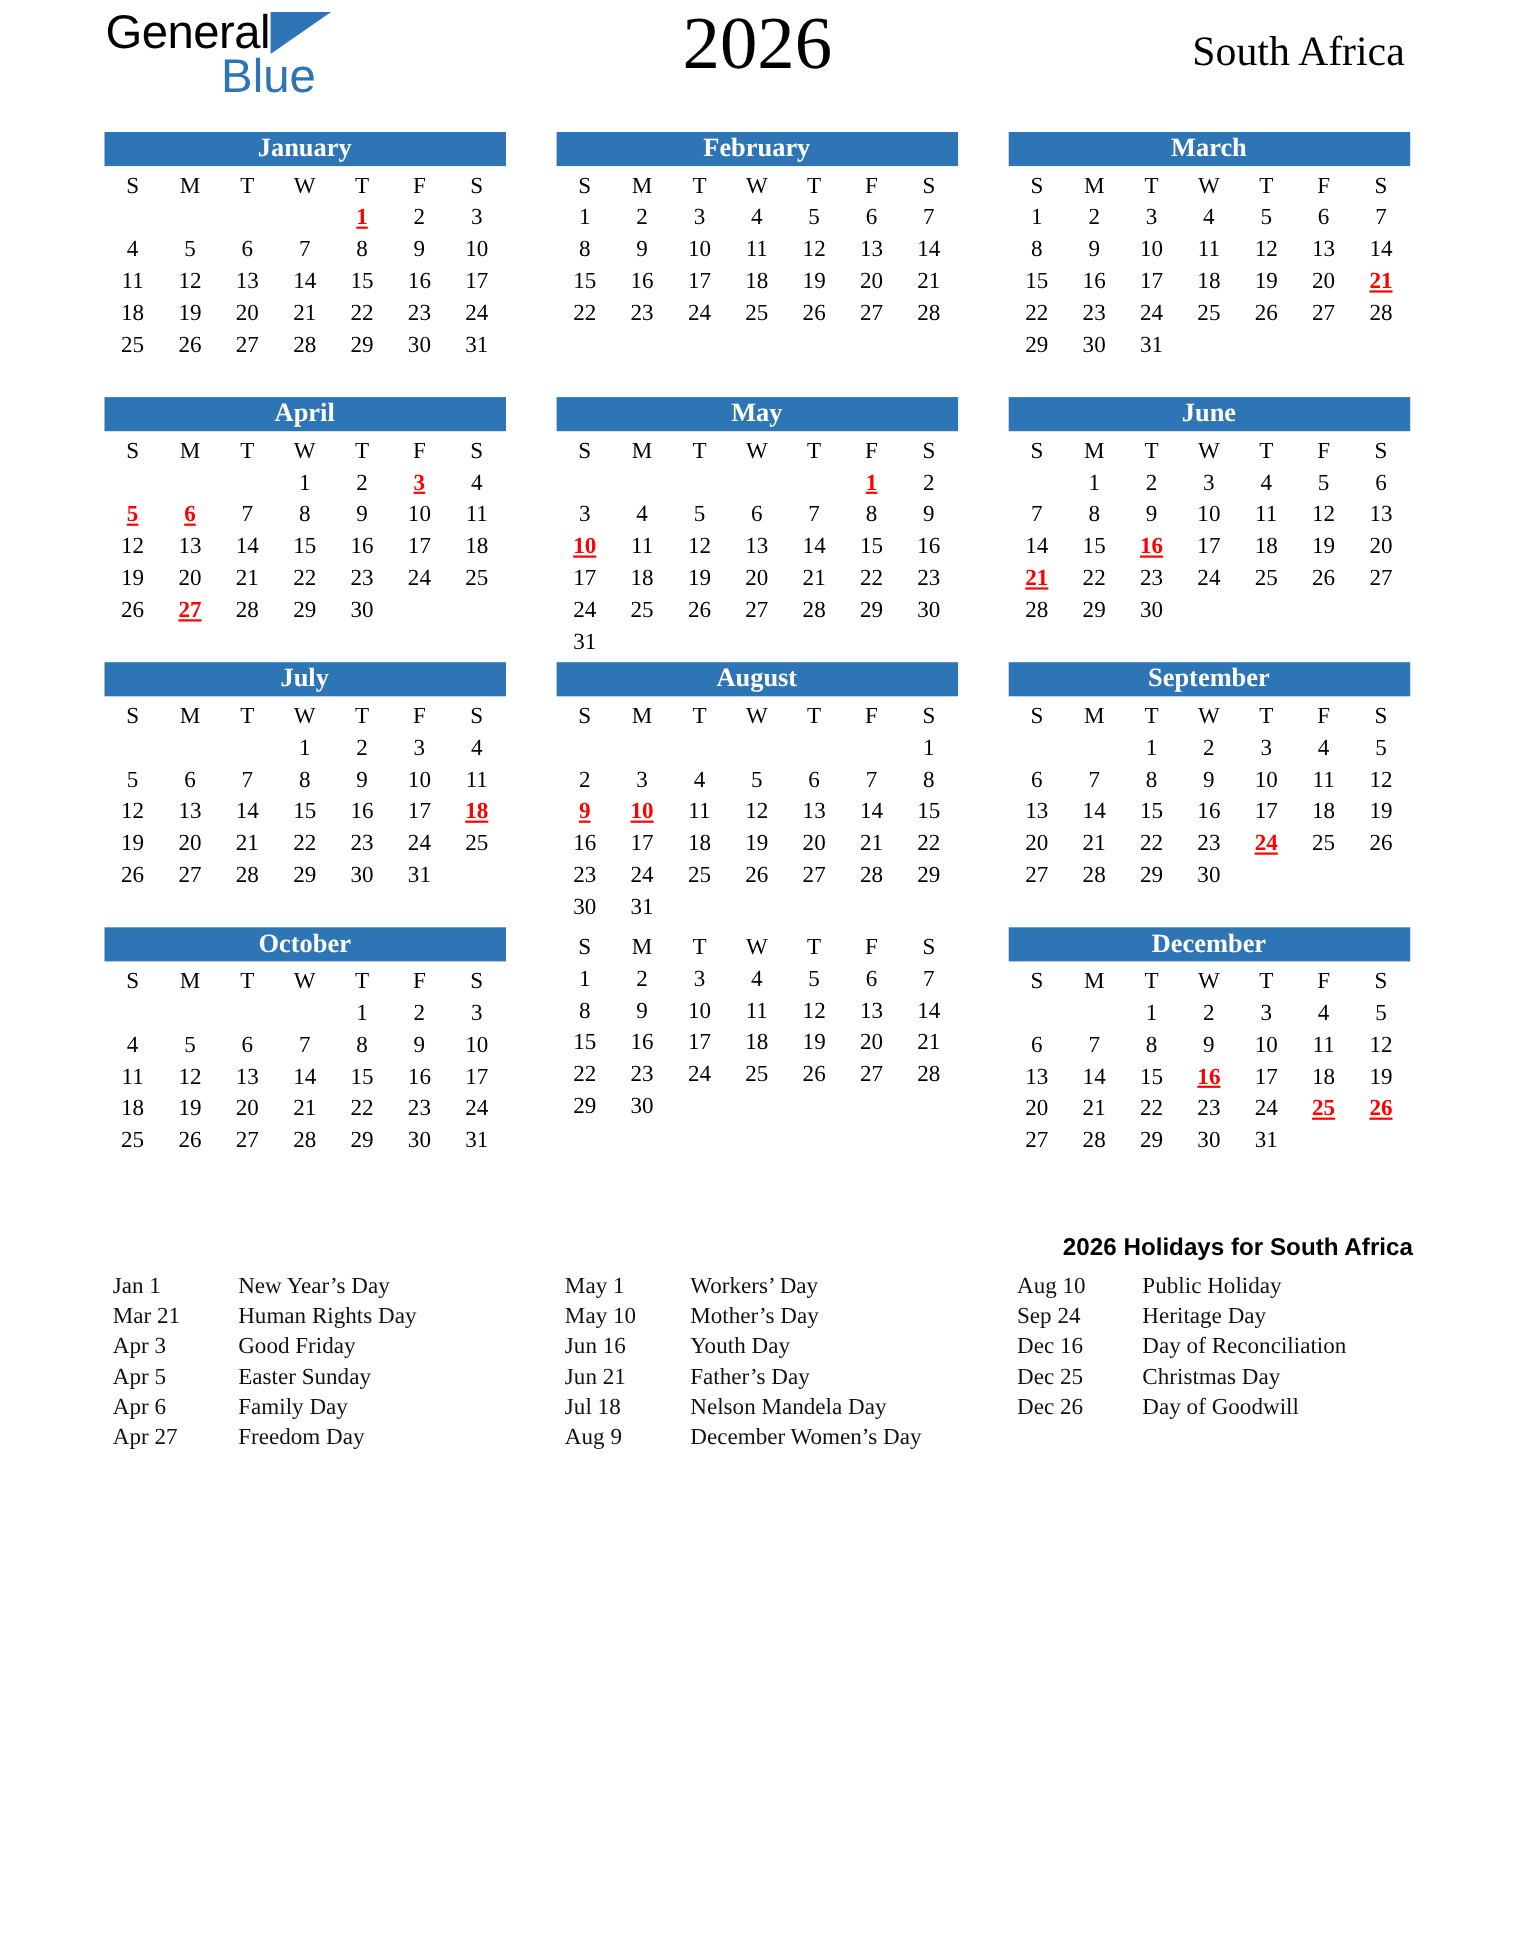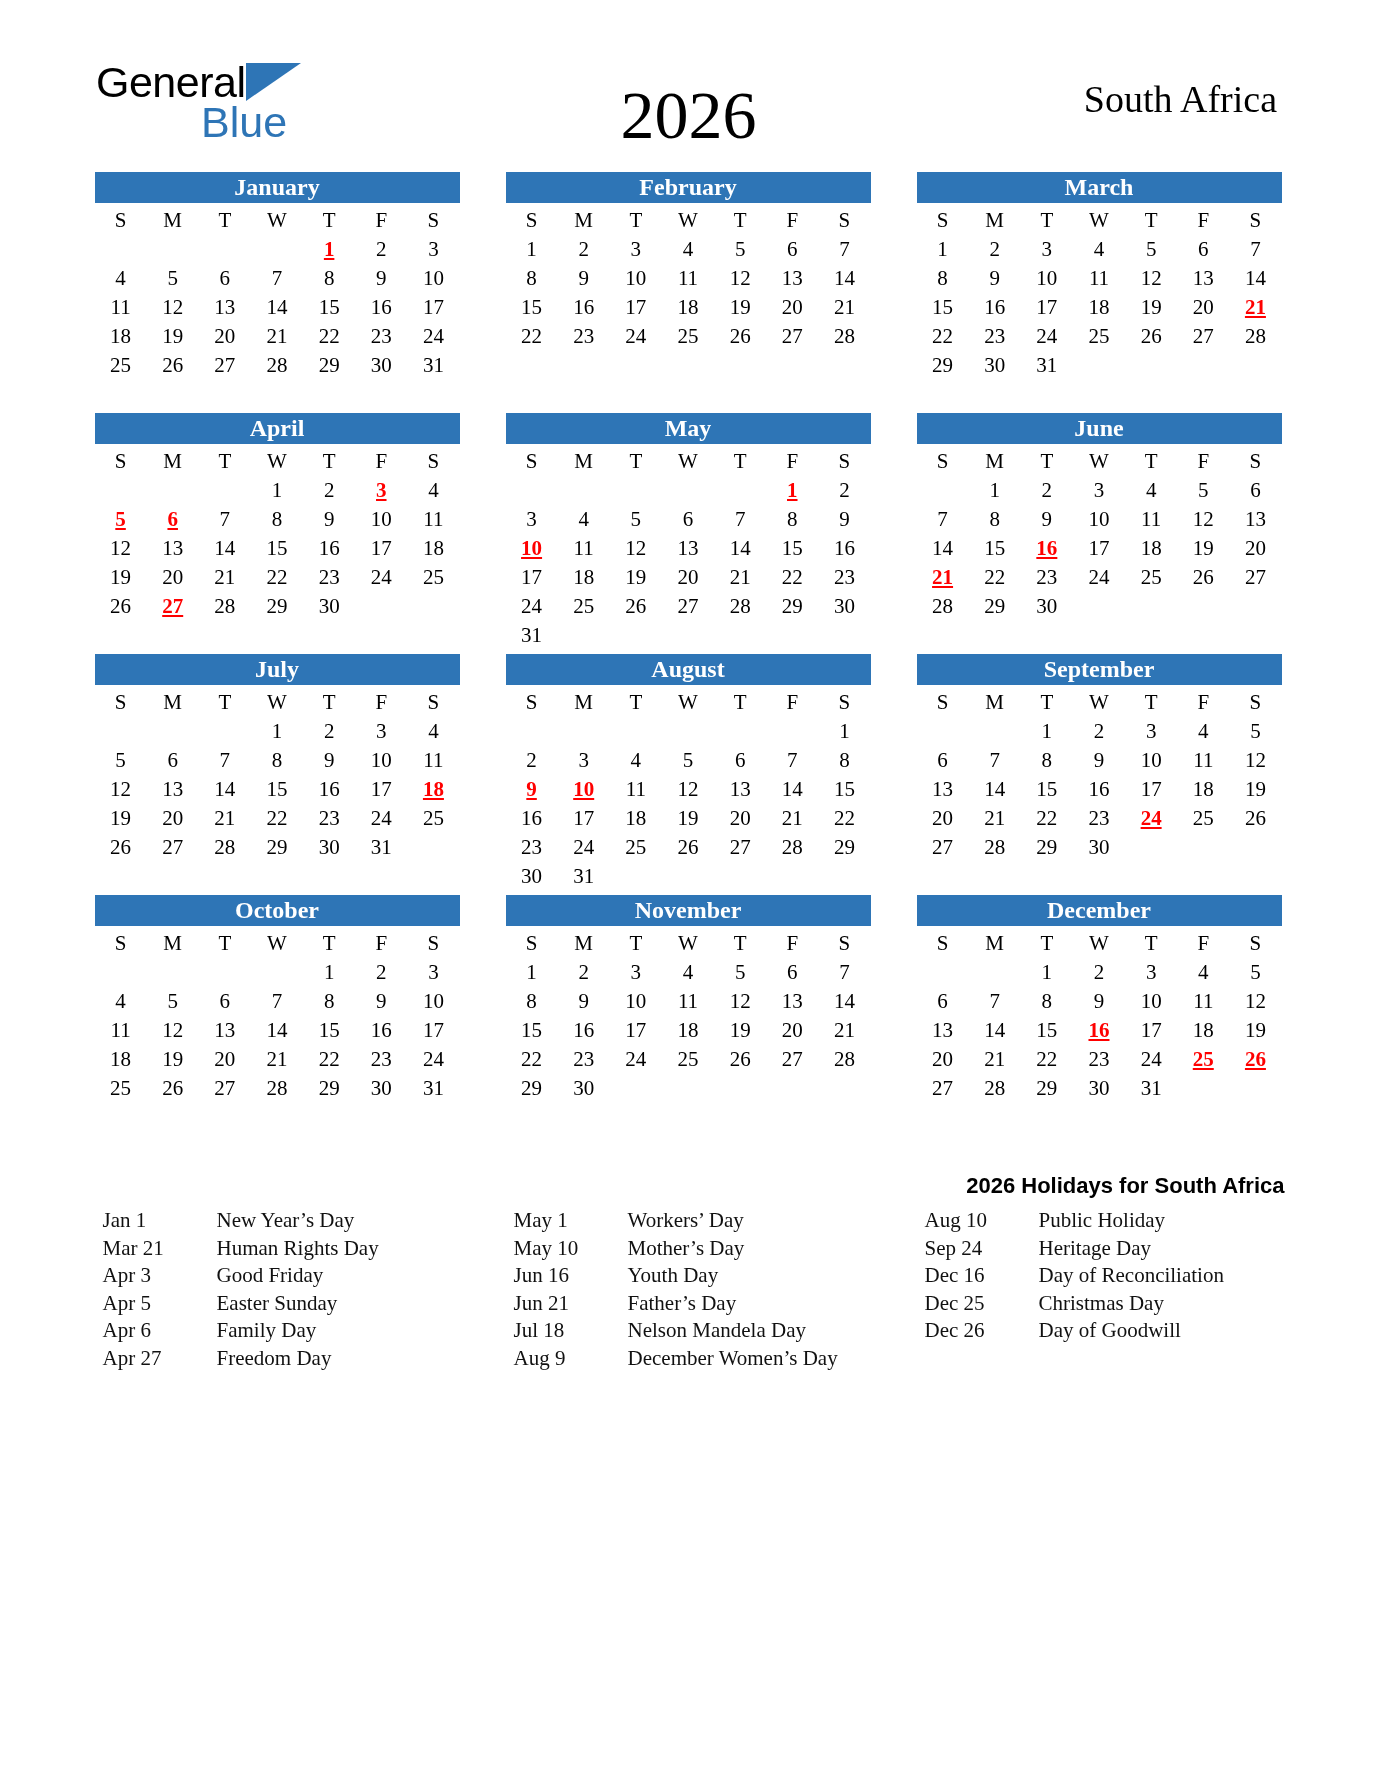--- a/index.html
+++ b/index.html
@@ -20,21 +20,20 @@
     height: 1782px;
     position: relative;
     box-sizing: border-box;
     padding: 0;
   }
 
   
   .header {
     position: relative;
     height: 120px;
-    margin-top: 52px;
     text-decoration: underline;
   }
   .logo {
     position: absolute;
     left: 96px;
     top: 8px;
     width: 230px;
     height: 90px;
   }
   .logo-row1 {
@@ -60,21 +59,21 @@
     font-size: 43px;
     line-height: 44px;
     color: #2E75B6;
     margin-top: -4px;
     margin-left: 105px;
   }
   .year-title {
     position: absolute;
     left: 0;
     right: 0;
-    top: 26px;
+    top: 2px;
     text-align: center;
     font-family: "Liberation Serif", serif;
     font-size: 68px;
     line-height: 74px;
     font-weight: normal;
   }
   .country-title {
     position: absolute;
     right: 100px;
     top: 22px;
@@ -918,21 +917,20 @@
               <td class="empty"></td>
               <td class="empty"></td>
               <td class="empty"></td>
               <td class="empty"></td>
               <td class="empty"></td>
             </tr>
           </tbody>
         </table>
       </div>
       <div class="month">
-        <div class="month-name">November</div>
         <table class="cal">
           <thead>
             <tr>
               <th>S</th>
               <th>M</th>
               <th>T</th>
               <th>W</th>
               <th>T</th>
               <th>F</th>
               <th>S</th>

